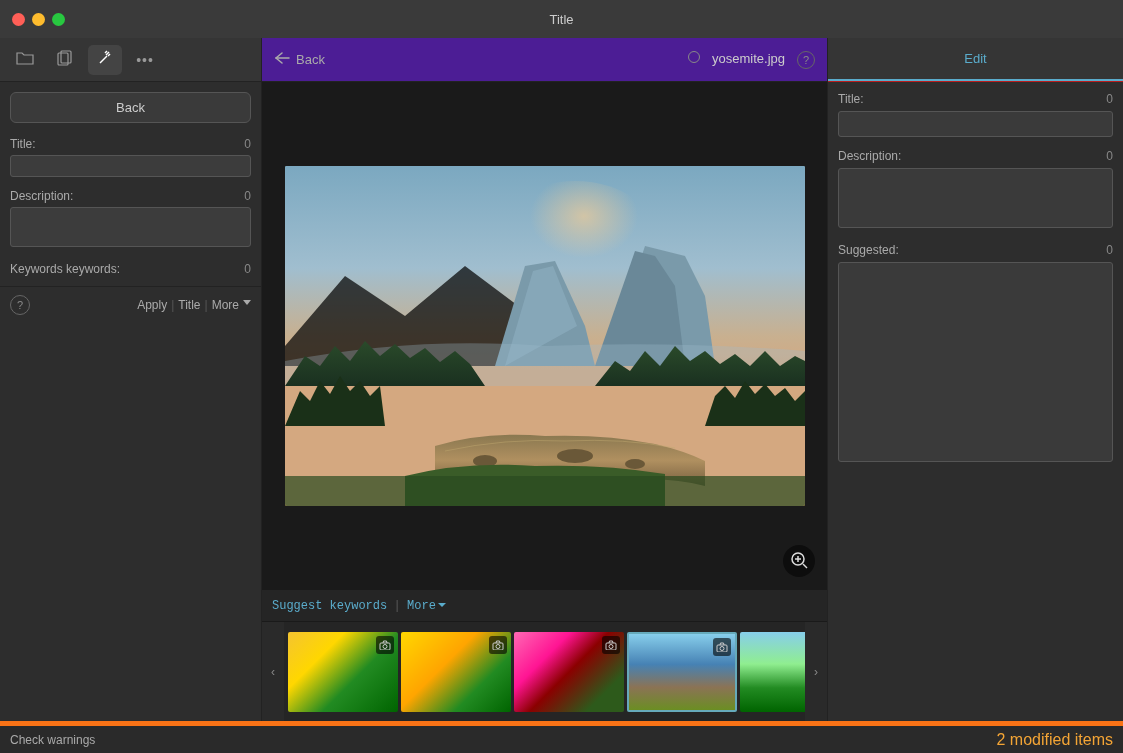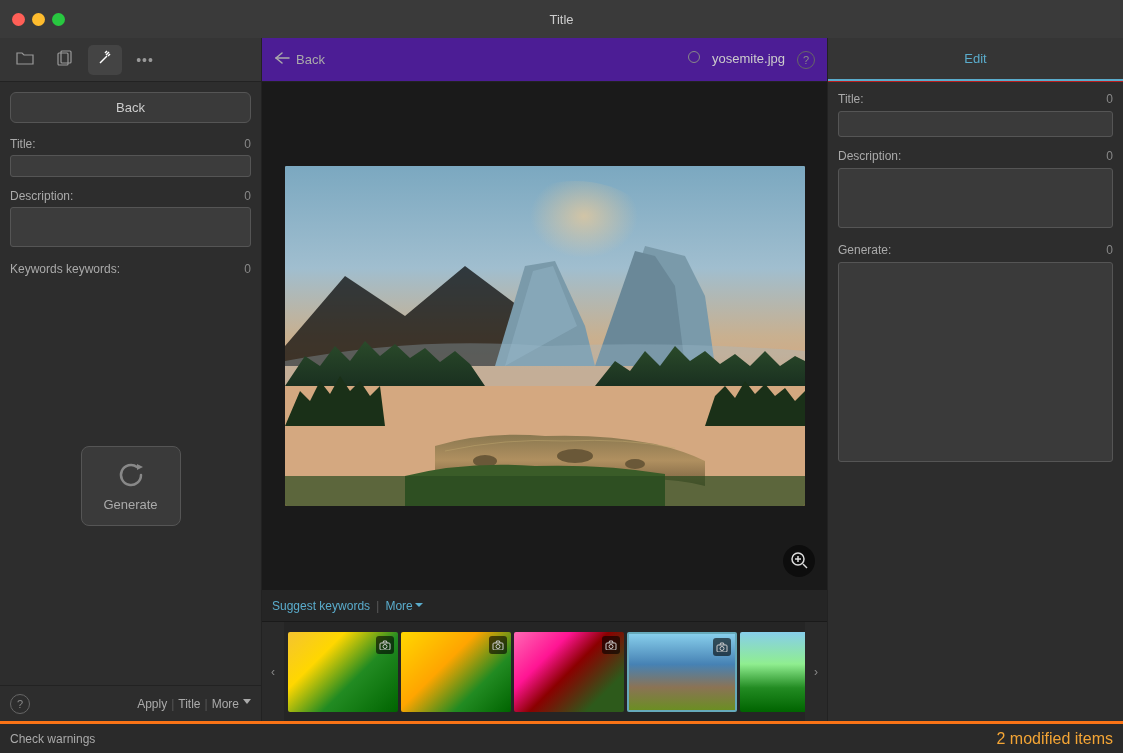--- a/index.html
+++ b/index.html
@@ -391,20 +391,21 @@
     
     .suggest-bar {
       height: 32px;
       background: #252525;
       display: flex;
       align-items: center;
       padding: 0 10px;
       gap: 6px;
       border-top: 1px solid #1a1a1a;
       flex-shrink: 0;
+      font-family: Liberation Mono, monospace;
     }
     .suggest-link {
       color: #5aaccc;
       cursor: pointer;
       font-size: 12px;
     }
     .suggest-separator { color: #555; }
     .more-with-arrow {
       display: flex;
       align-items: center;
@@ -492,21 +493,21 @@
       height: 200px;
       background: #3a3a3a;
       border: 1px solid #555;
       border-radius: 3px;
     }
 
     
     .bottom-bar {
       height: 32px;
       background: #2a2a2a;
-      border-top: 3px solid #f97316;
+      border-top: 5px solid #f97316;
       display: flex;
       align-items: center;
       padding: 0 10px;
       flex-shrink: 0;
     }
     .check-warnings {
       color: #aaa;
       font-size: 12px;
       cursor: pointer;
     }
@@ -589,31 +590,20 @@
       <textarea class="field-textarea" style=""></textarea>
     </div>
 
     <div class="field-section">
       <div class="field-label-row">
         <span class="field-label">Keywords keywords:</span>
         <span class="field-count">0</span>
       </div>
     </div>
 
-    <div class="generate-area">
-      <button class="generate-btn">
-        <div style="position:relative; width:32px; height:32px;">
-          <svg width="32" height="32" viewBox="0 0 32 32" fill="none">
-            <path d="M26 16 A10 10 0 1 1 22 8" stroke="#888" stroke-width="2.5" fill="none" stroke-linecap="round"></path>
-            <polygon points="22,5 22,11 28,8" fill="#888"></polygon>
-          </svg>
-        </div>
-        <span>Generate</span>
-      </button>
-    </div>
 
     <div class="left-bottom-bar">
       <div class="help-circle">
         <span>?</span>
       </div>
       <div class="bottom-actions">
         <span class="action-link">Apply</span>
         <span class="separator">|</span>
         <span class="action-link">Title</span>
         <span class="separator">|</span>
@@ -807,21 +797,21 @@
       <div class="right-field-section">
         <div class="right-field-label-row">
           <span class="right-field-label">Description:</span>
           <span class="right-field-count">0</span>
         </div>
         <textarea class="right-field-textarea" style=""></textarea>
       </div>
 
       <div class="right-field-section">
         <div class="right-field-label-row">
-          <span class="right-field-label">Generate:</span>
+          <span class="right-field-label">Suggested:</span>
           <span class="right-field-count">0</span>
         </div>
         <div class="right-keywords-area"></div>
       </div>
     </div>
   </div>
 
 </div>
 
 <div class="bottom-bar">

